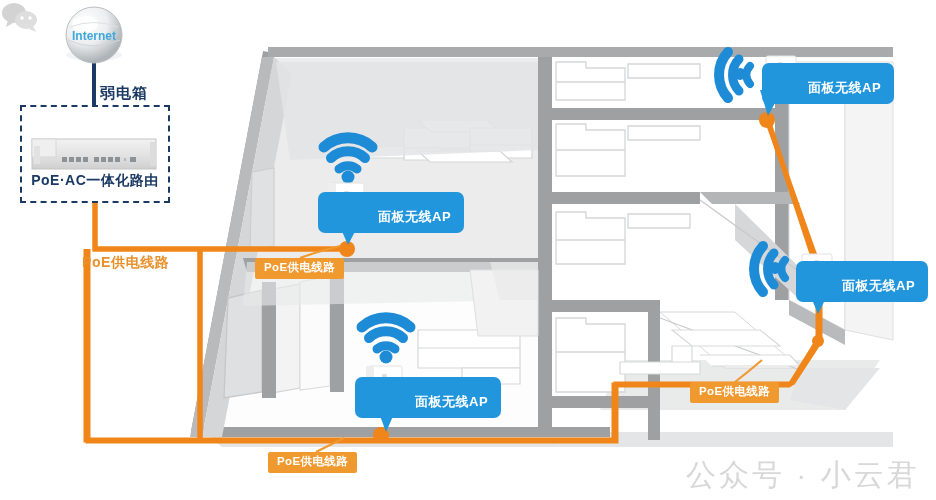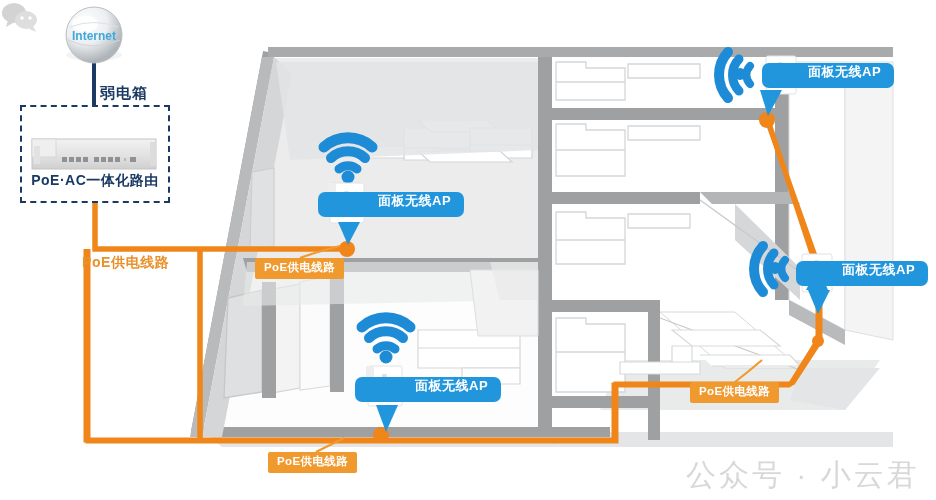--- a/index.html
+++ b/index.html
@@ -35,21 +35,21 @@
     border-radius:2px;
   }
   .poe-badge.b1{left:255px; top:258px;}
   .poe-badge.b2{left:690px; top:382px;}
   .poe-badge.b3{left:268px; top:452px;}
 
   
   .ap-bubble{
     position:absolute; background:#2196dd; color:#ffffff; font-size:13px;
     font-weight:bold; letter-spacing:.5px; line-height:1;
-    padding:2px 13px 10px; border-radius:7px;
+    padding:18px 13px 10px; border-radius:7px;
   }
   .ap-bubble.a1{left:318px; top:192px; padding-left:60px;}
   .ap-bubble.a2{left:762px; top:63px; padding-left:46px;}
   .ap-bubble.a3{left:796px; top:261px; padding-left:46px;}
   .ap-bubble.a4{left:355px; top:377px; padding-left:60px;}
 
   
   .watermark{
     position:absolute; left:686px; top:455px; font-size:30px; color:#d8d8d8;
     font-weight:normal; letter-spacing:3px;

